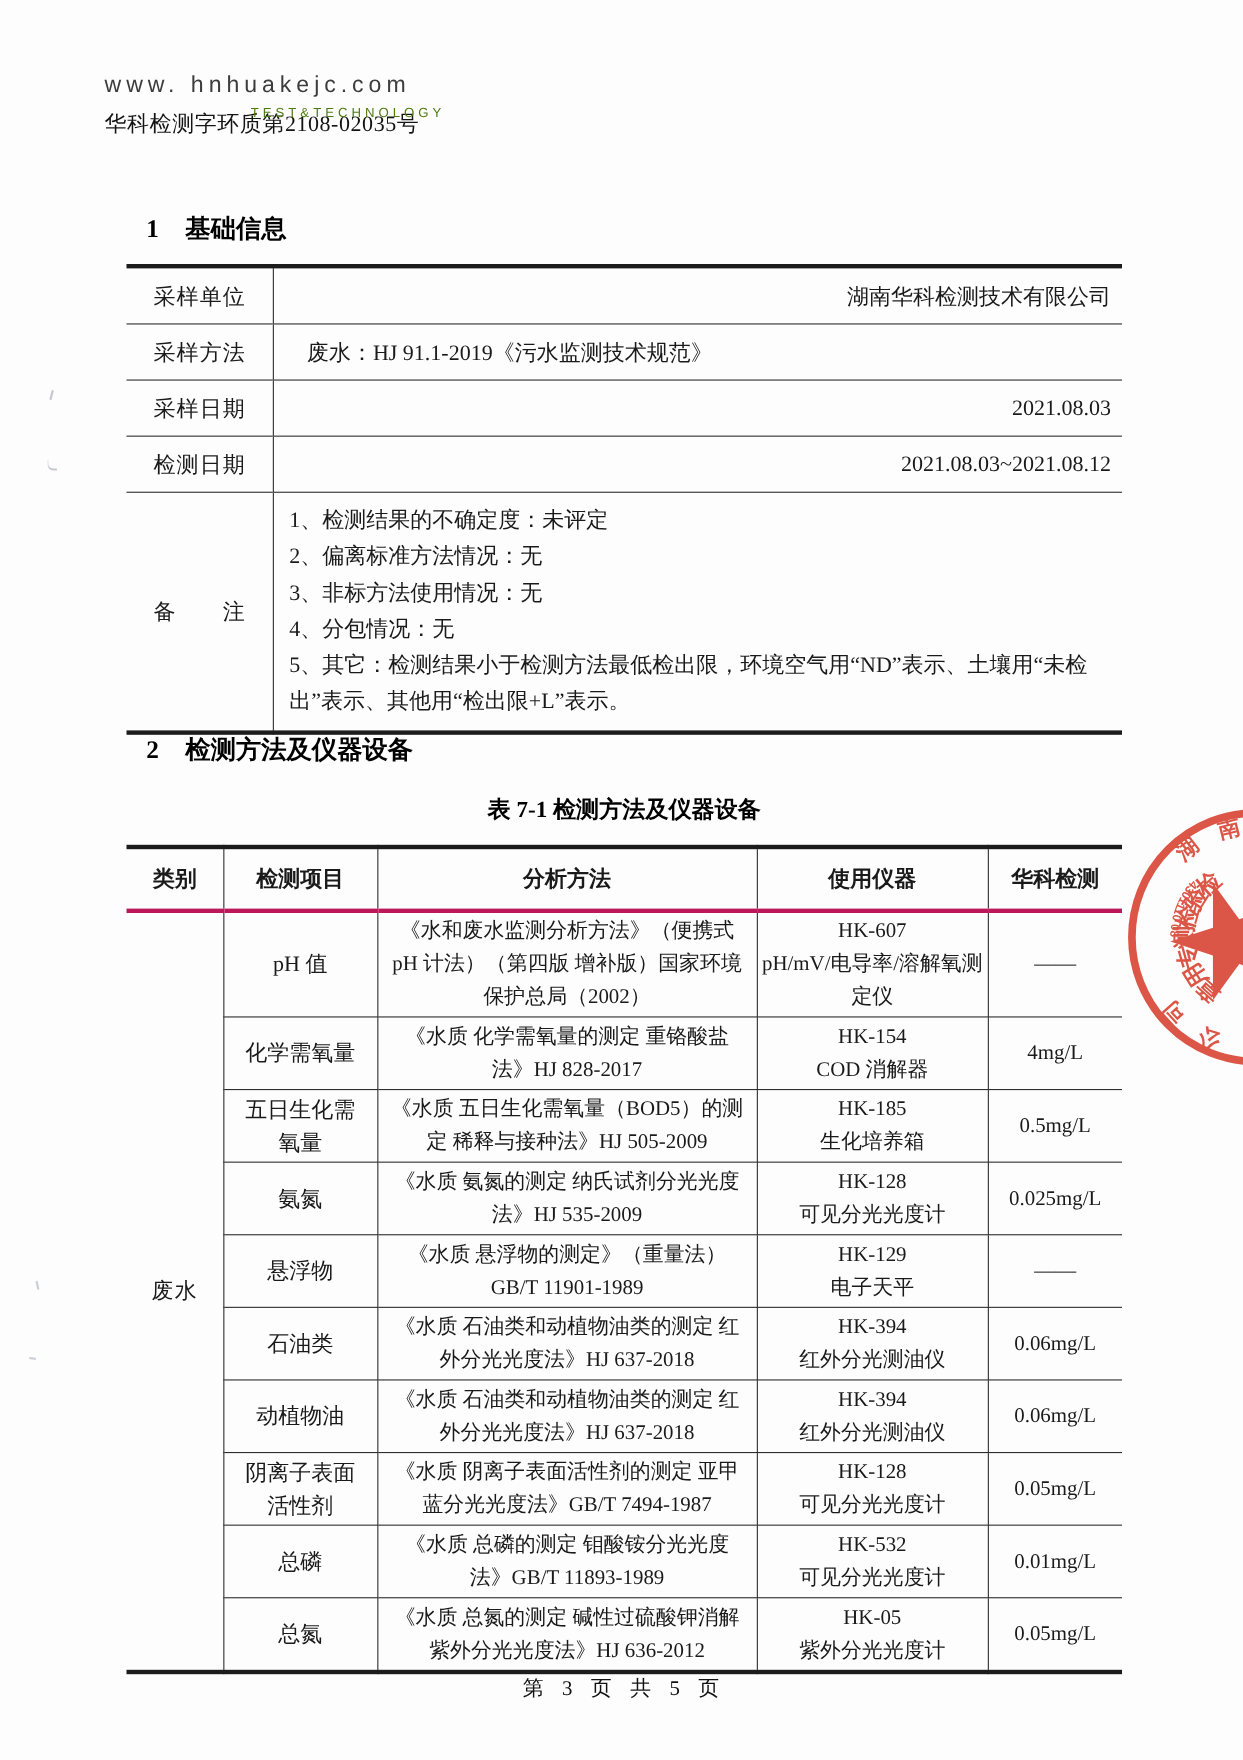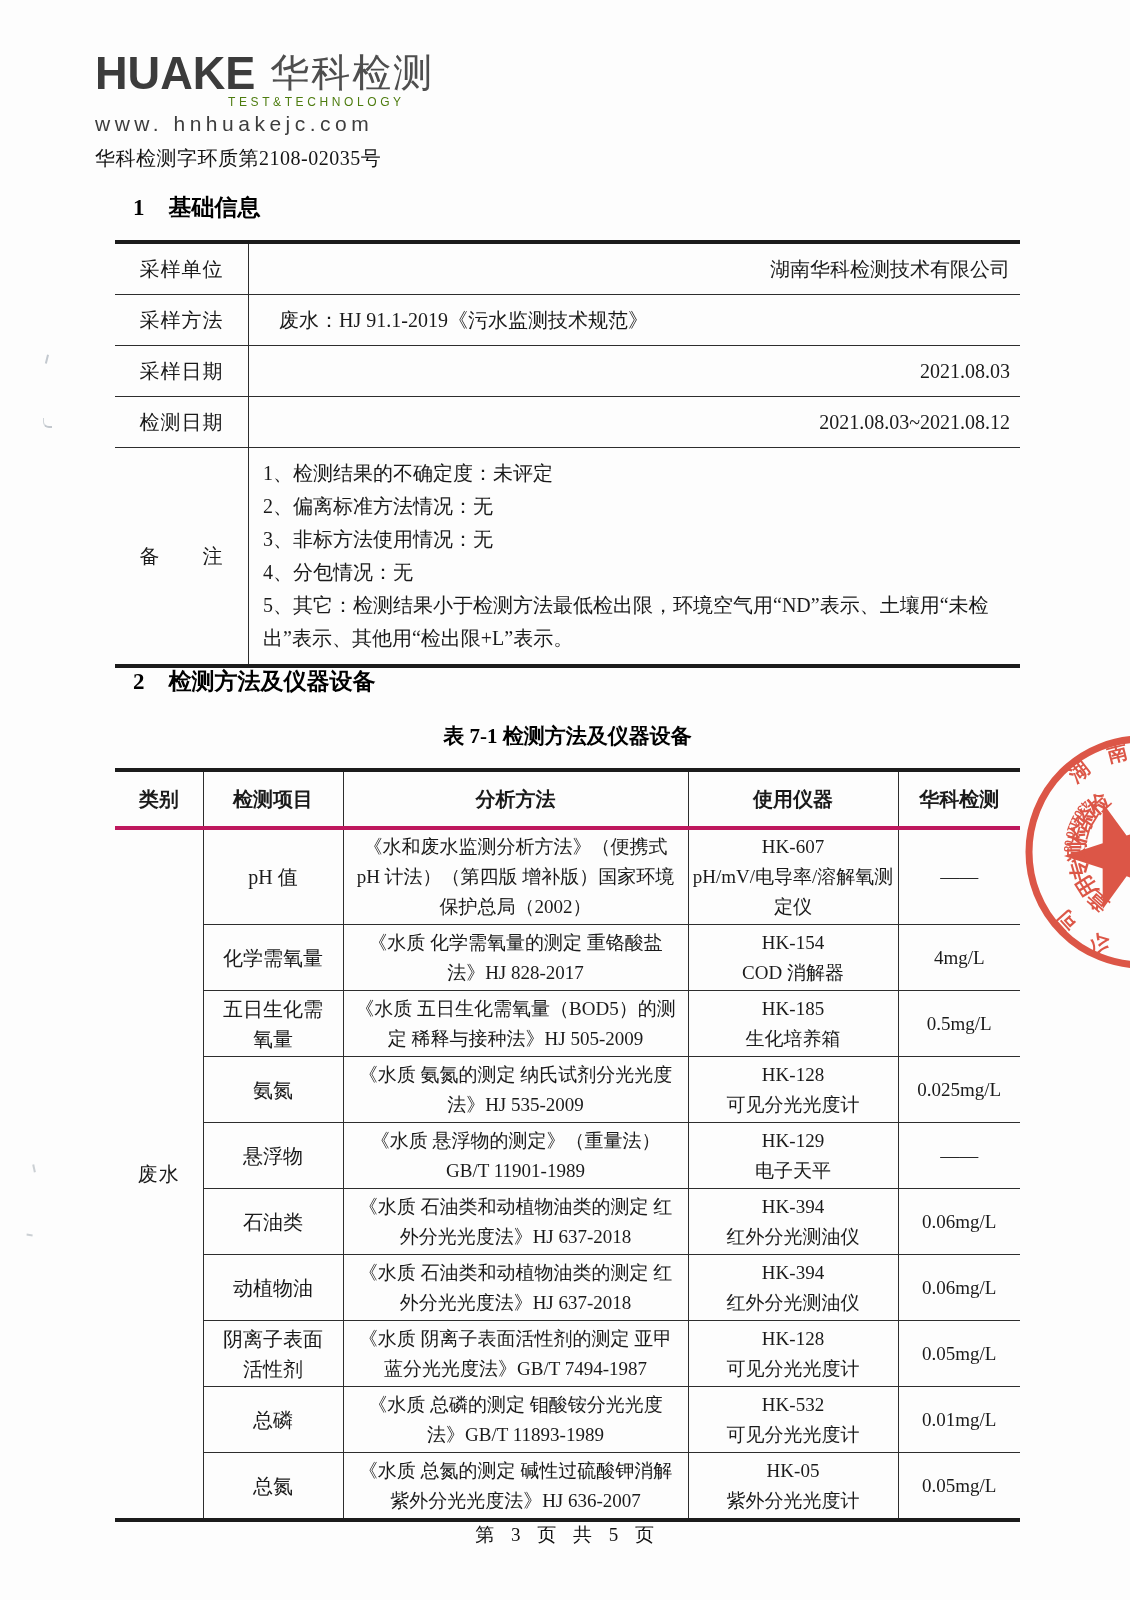--- a/index.html
+++ b/index.html
@@ -103,24 +103,20 @@
   .a2 { left:43px; top:418px; width:8px; height:8px; border-bottom:2px solid #7d8a96; border-left:1px solid #9aa5ae; border-bottom-left-radius:6px; }
   .a3 { left:33px; top:1164px; width:4px; height:8px; border-left:2px solid #8d98a2; transform:rotate(-12deg); }
   .a4 { left:27px; top:1228px; width:6px; height:6px; border-bottom:2px solid #8d98a2; transform:rotate(8deg); }
 </style>
 </head>
 <body>
 
 <div class="page">
 
   <header class="brand">
-    <div class="logo-row">
-      <span class="logo-en">HUAKE</span>
-      <span class="logo-cn">华科检测</span>
-    </div>
     <div class="logo-sub">TEST&amp;TECHNOLOGY</div>
     <div class="logo-www">www. hnhuakejc.com</div>
     <div class="doc-no">华科检测字环质第2108-02035号</div>
   </header>
 
   <div class="sec-h" id="sec1-h">
     <span class="num">1</span><span>基础信息</span>
   </div>
 
   <table class="t1">
@@ -254,21 +250,21 @@
         <td class="item">总磷</td>
         <td class="method">《水质 总磷的测定 钼酸铵分光光度法》GB/T 11893-1989</td>
         <td class="inst">
           <span>HK-532</span>
           <span>可见分光光度计</span>
         </td>
         <td class="limit no-r">0.01mg/L</td>
       </tr>
       <tr class="r-std">
         <td class="item">总氮</td>
-        <td class="method">《水质 总氮的测定 碱性过硫酸钾消解紫外分光光度法》HJ 636-2007</td>
+        <td class="method">《水质 总氮的测定 碱性过硫酸钾消解紫外分光光度法》HJ 636-2012</td>
         <td class="inst">
           <span>HK-05</span>
           <span>紫外分光光度计</span>
         </td>
         <td class="limit no-r">0.05mg/L</td>
       </tr>
     </tbody>
   </table>
 
   <svg class="stamp" width="280" height="280" viewBox="-140 -140 280 280">

